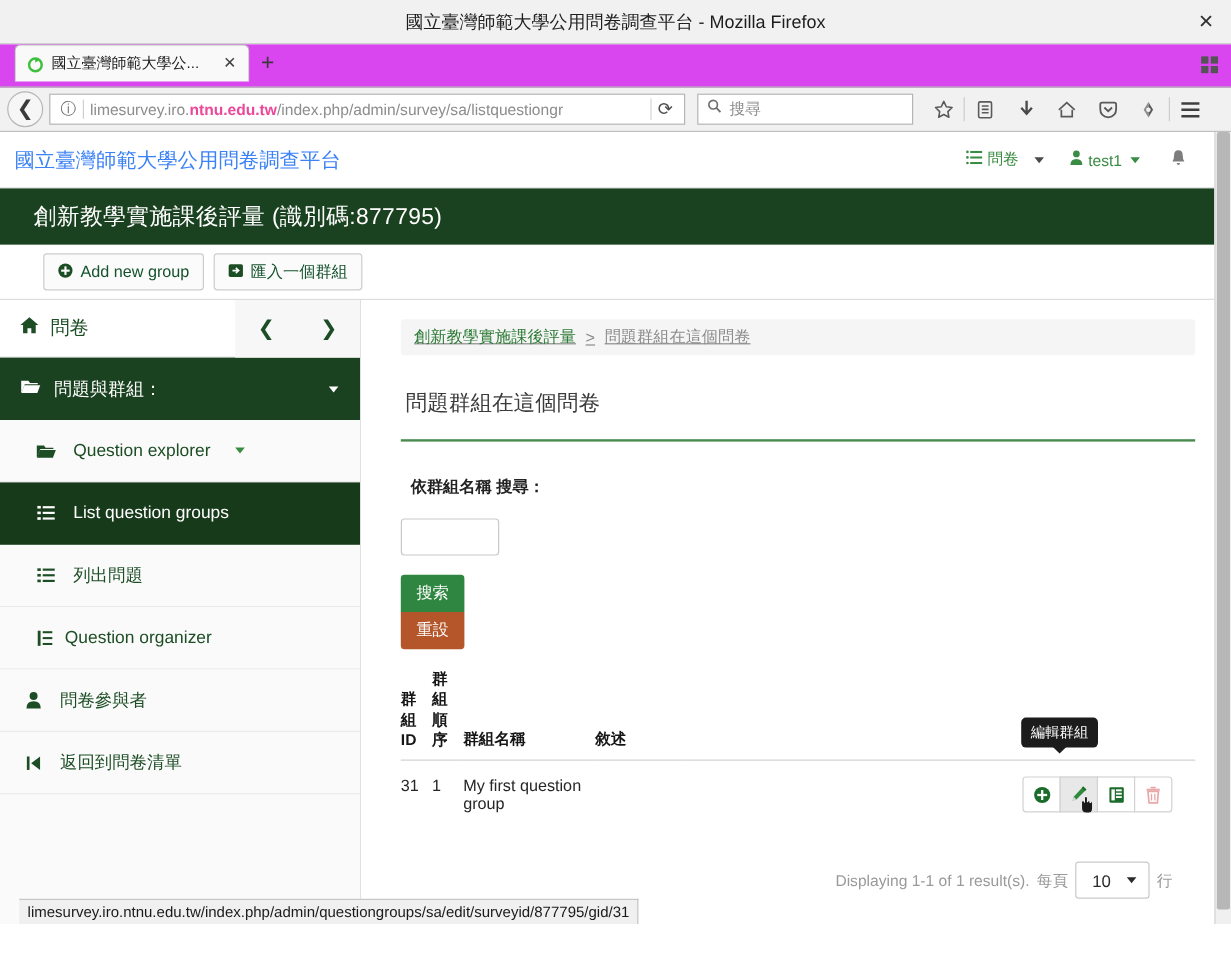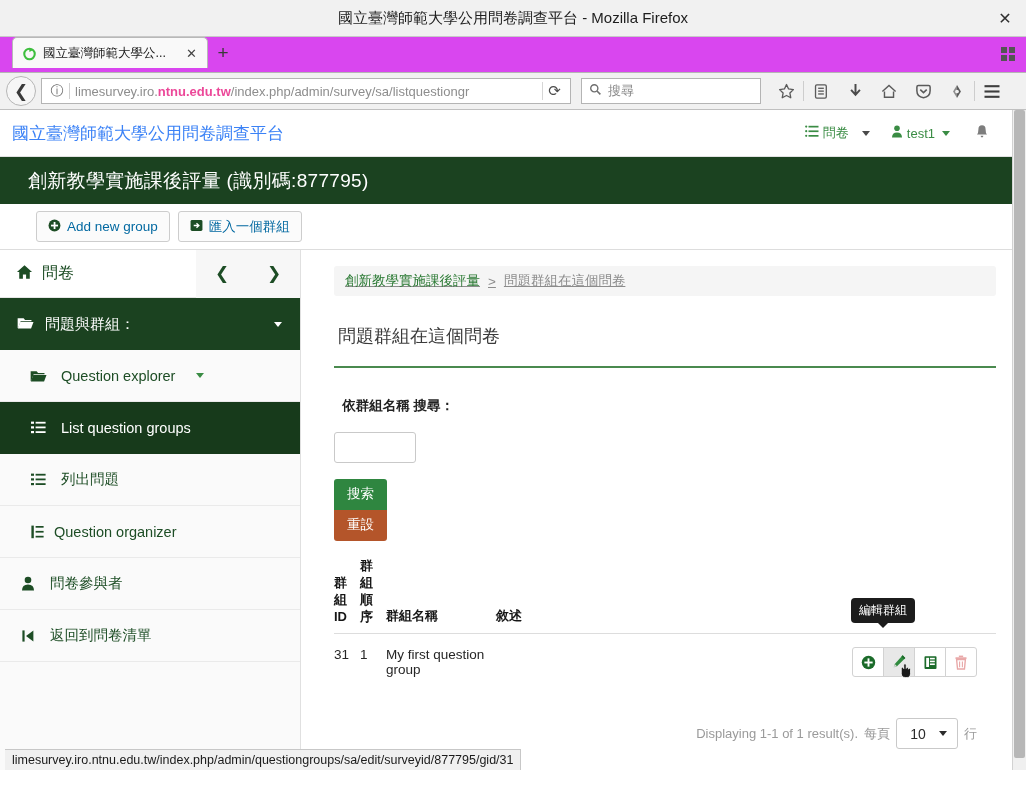--- a/index.html
+++ b/index.html
@@ -151,21 +151,21 @@
 
   
   .action-bar {
     height: 46px; background:#fff; display:flex; align-items:center;
     gap: 8px; padding: 0 0 0 36px;
     border-bottom: 1px solid #dddddd;
   }
   .btn-white {
     height: 31px; background:#fbfbfb; border:1px solid #cdcdcd; border-radius:3px;
     display:flex; align-items:center; gap:6px; padding: 0 11px;
-    font-size: 13.5px; color:#0369a1; cursor:pointer;
+    font-size: 13.5px; color:#14532d; cursor:pointer;
   }
 
   
   .body-split { display: flex; height: 520px; }
 
   .sidebar {
     width: 301px; flex: 0 0 301px; background:#fafafa;
     border-right: 1px solid #e0e0e0;
   }
   .sb-top {
@@ -284,21 +284,21 @@
     padding: 0 4px 0 0; font-size: 14px; color:#2b2b2b;
   }
   .pg-select .val { flex:1 1 auto; text-align:center; }
   .pg-select .arw {
     width:0;height:0;border-left:4px solid transparent;border-right:4px solid transparent;
     border-top:5px solid #2b2b2b; margin-right: 6px;
   }
 
   
   .statusbar {
-    position:absolute; left:5px; bottom:0; height: 21px;
+    position:absolute; left:16px; bottom:0; height: 21px;
     background:#f0f0f0; border-top:1px solid #c7c7c7; border-right:1px solid #c7c7c7;
     display:flex; align-items:center; padding: 0 7px;
     font-size: 12.5px; color:#1a1a1a; max-width: 596px;
   }
 </style>
 </head>
 <body>
 
 <div class="ff-titlebar">
   <div class="ff-title">國立臺灣師範大學公用問卷調查平台 - Mozilla Firefox</div>

